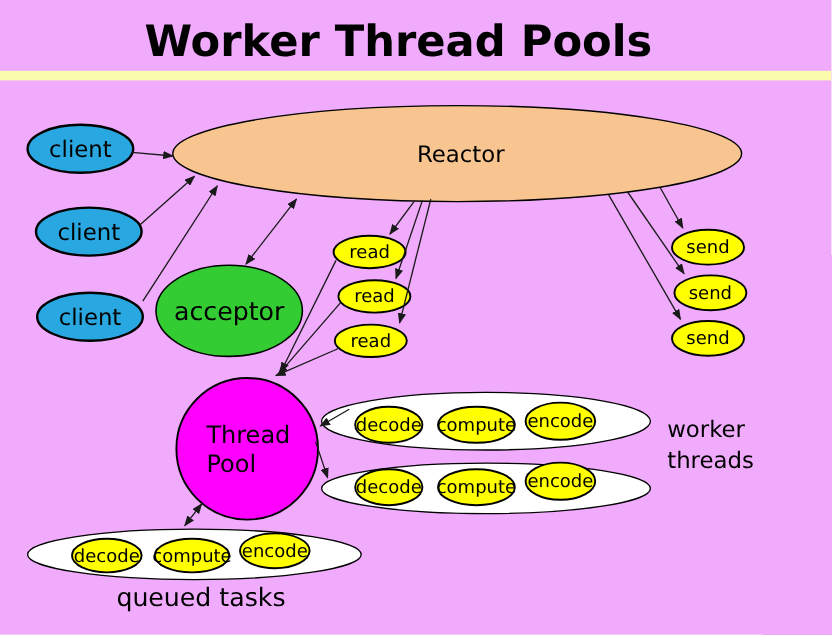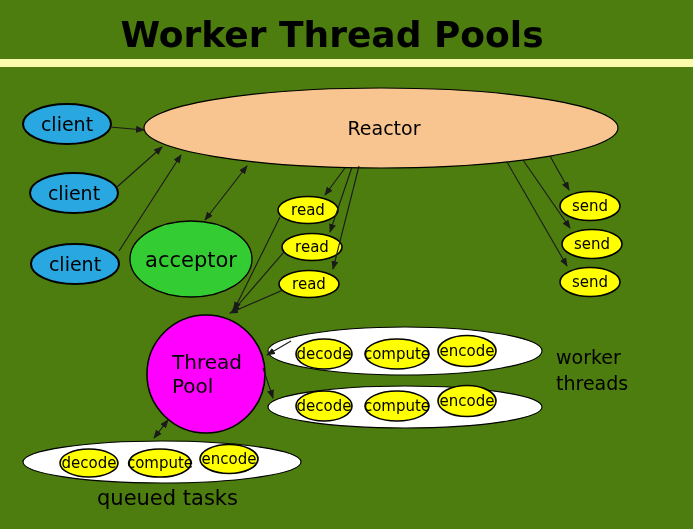--- a/index.html
+++ b/index.html
@@ -1,20 +1,20 @@
 <!DOCTYPE html>
 <html><head>
 <meta charset="utf-8">
 <style>
   html, body { margin: 0; padding: 0; background: #ffffff; }
   .slide {
     position: relative;
     width: 693px;
     height: 529px;
-    background: #4d7c0f;
+    background: #f0abfc;
     overflow: hidden;
   }
   svg { display: block; }
   svg text {
     font-family: "DejaVu Sans", "Liberation Sans", sans-serif;
     fill: #000000;
   }
   .title-text { font-size: 36px; font-weight: bold; }
   .node-label { font-size: 19px; }
   .reactor-label { font-size: 19px; }

